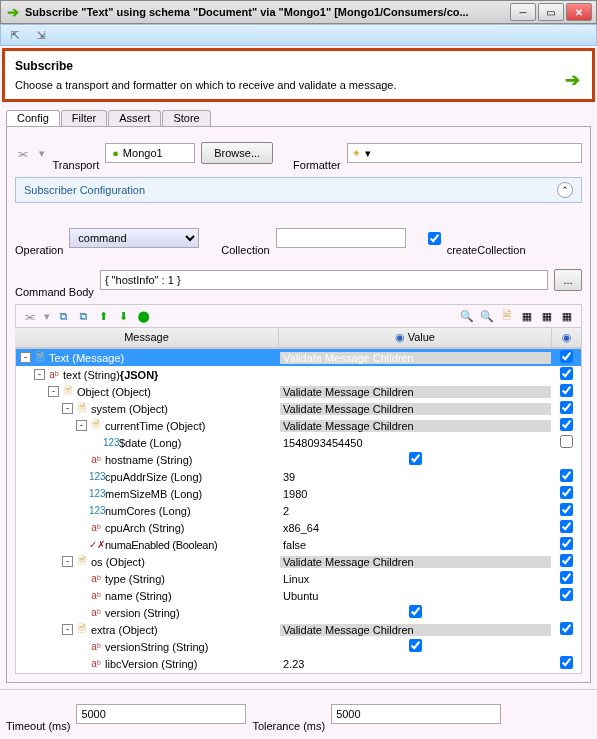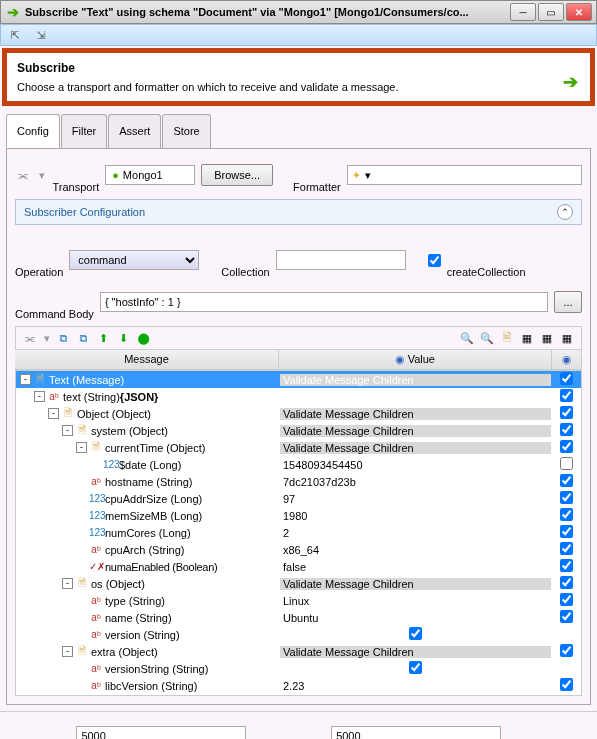--- a/index.html
+++ b/index.html
@@ -33,31 +33,31 @@
     display: inline-flex; align-items: center; justify-content: center;
     font-size: 10px; border-radius: 2px;
   }
   .winbtn.close { background: linear-gradient(to bottom, #f88, #d44); color: #fff; font-weight: bold; }
   .sec-toolbar {
     background: linear-gradient(to bottom, #e0f0ff, #c0e0f8);
     height: 22px; border: 1px solid #a0c0e0; display: flex; align-items: center;
     padding: 0 6px; gap: 10px;
   }
   .header-panel {
-    background: #fff; border: 5px solid #c2410c;
+    background: #fff; border: 3px solid #c2410c;
     padding: 8px 10px; margin: 2px;
     position: relative;
   }
   .header-title { font-weight: bold; font-size: 12px; margin-bottom: 6px; }
   .header-desc { font-size: 11px; }
   .header-icon { position: absolute; right: 12px; bottom: 8px; }
   .tabstrip { display: flex; padding: 6px 6px 0 6px; }
   .tab {
     border: 1px solid #aaa; border-bottom: none;
-    padding: 10px 10px; background: #f0eaf0;
+    padding: 1px 10px; background: #f0eaf0;
     border-radius: 3px 3px 0 0; margin-right: 1px;
     cursor: pointer;
   }
   .tab.active { background: #fff; font-weight: normal; border-bottom: 1px solid #fff; position: relative; z-index: 2; }
   .config-body {
     margin: 0 6px 6px 6px; border: 1px solid #aaa;
     background: #fbf5fb; padding: 8px;
   }
   .row { display: flex; align-items: center; gap: 6px; margin-bottom: 6px; }
   .lbl { white-space: nowrap; margin-top: 24px; }
@@ -286,30 +286,29 @@
         </div>
         <div class="val-cell">1548093454450</div>
         <div class="chk-cell"><input type="checkbox" style=""></div>
       </div>
       <div class="tree-row">
         <div class="msg-cell" style="padding-left: 60px;">
           <span class="exp none"> </span>
           <span class="ico-s c-str">aᵇ</span>
           <span>hostname (String)</span>
         </div>
-        <div class="val-cell">7dc21037d23b</div>
         <div class="chk-cell"><input type="checkbox" checked="" style=""></div>
       </div>
       <div class="tree-row">
         <div class="msg-cell" style="padding-left: 60px;">
           <span class="exp none"> </span>
           <span class="ico-s c-num">123</span>
           <span>cpuAddrSize (Long)</span>
         </div>
-        <div class="val-cell">97</div>
+        <div class="val-cell">39</div>
         <div class="chk-cell"><input type="checkbox" checked="" style=""></div>
       </div>
       <div class="tree-row">
         <div class="msg-cell" style="padding-left: 60px;">
           <span class="exp none"> </span>
           <span class="ico-s c-num">123</span>
           <span>memSizeMB (Long)</span>
         </div>
         <div class="val-cell">1980</div>
         <div class="chk-cell"><input type="checkbox" checked="" style=""></div>

